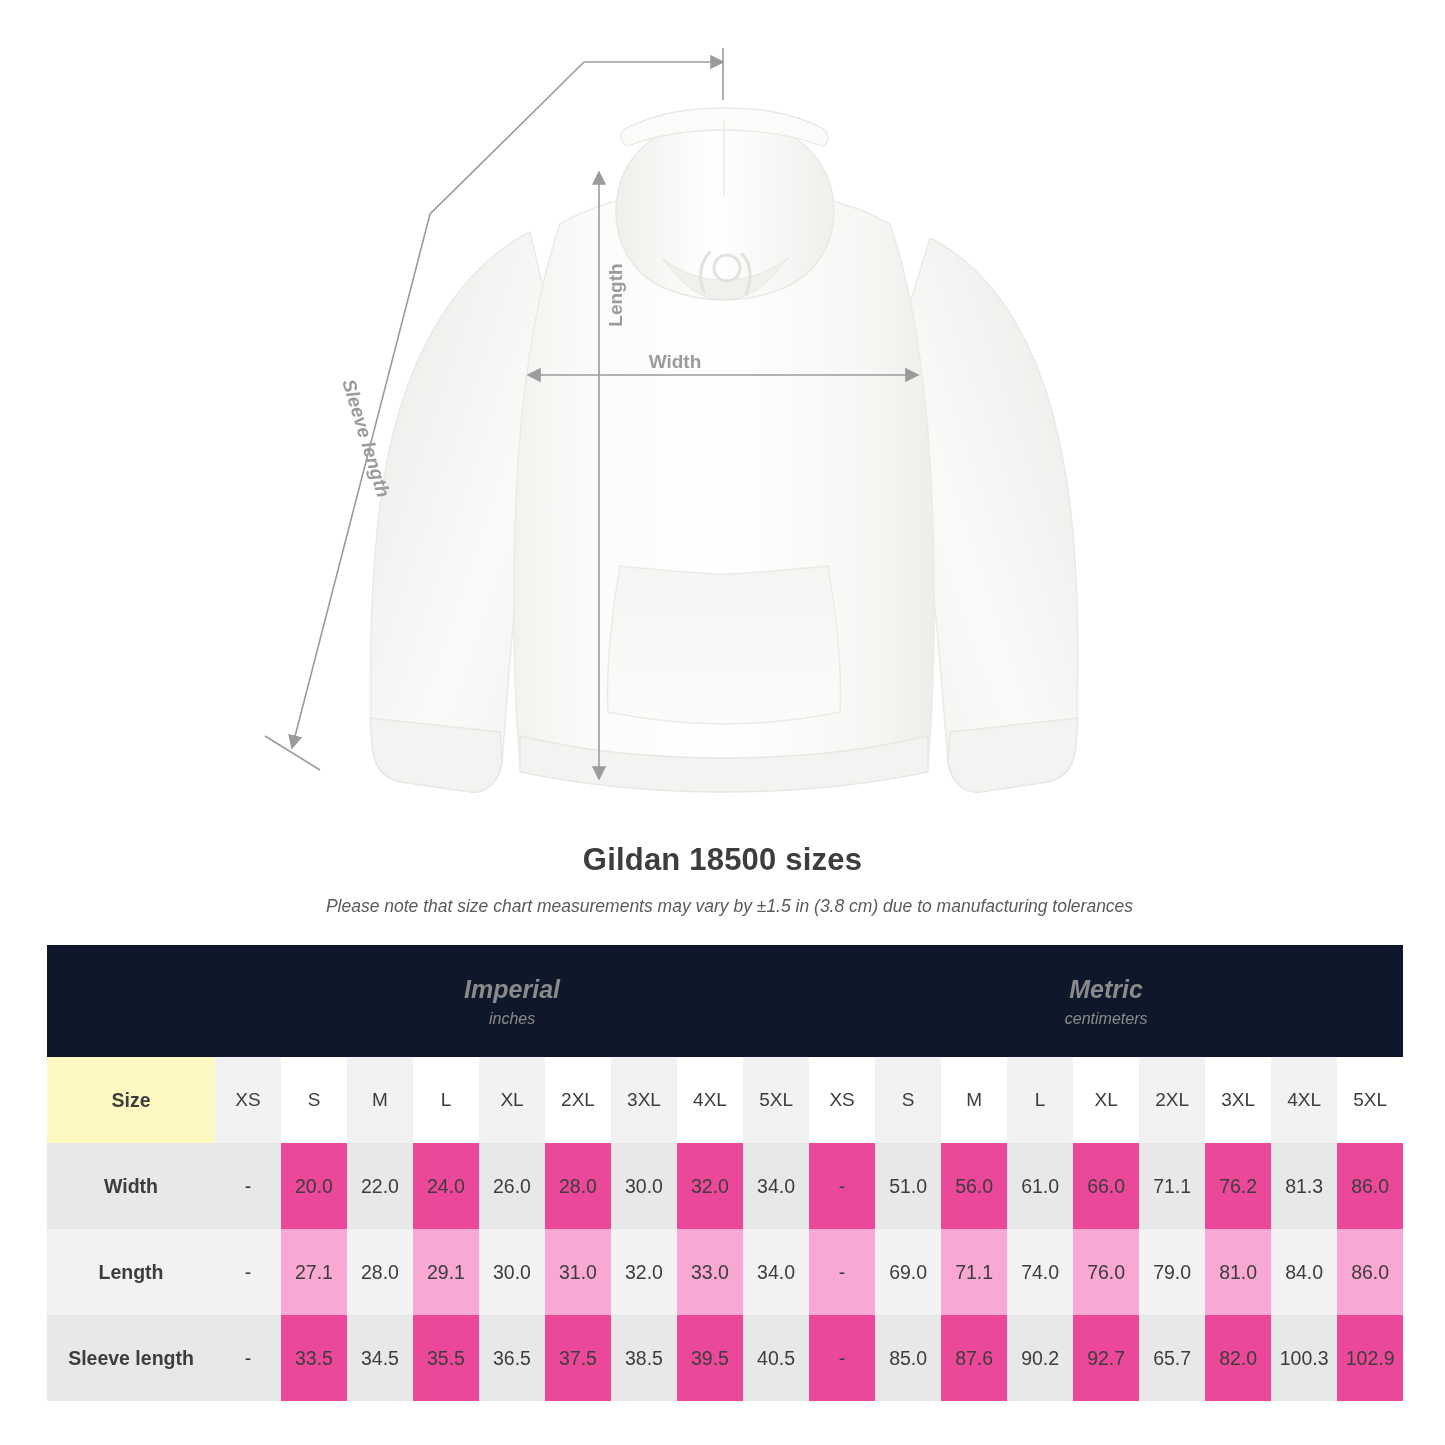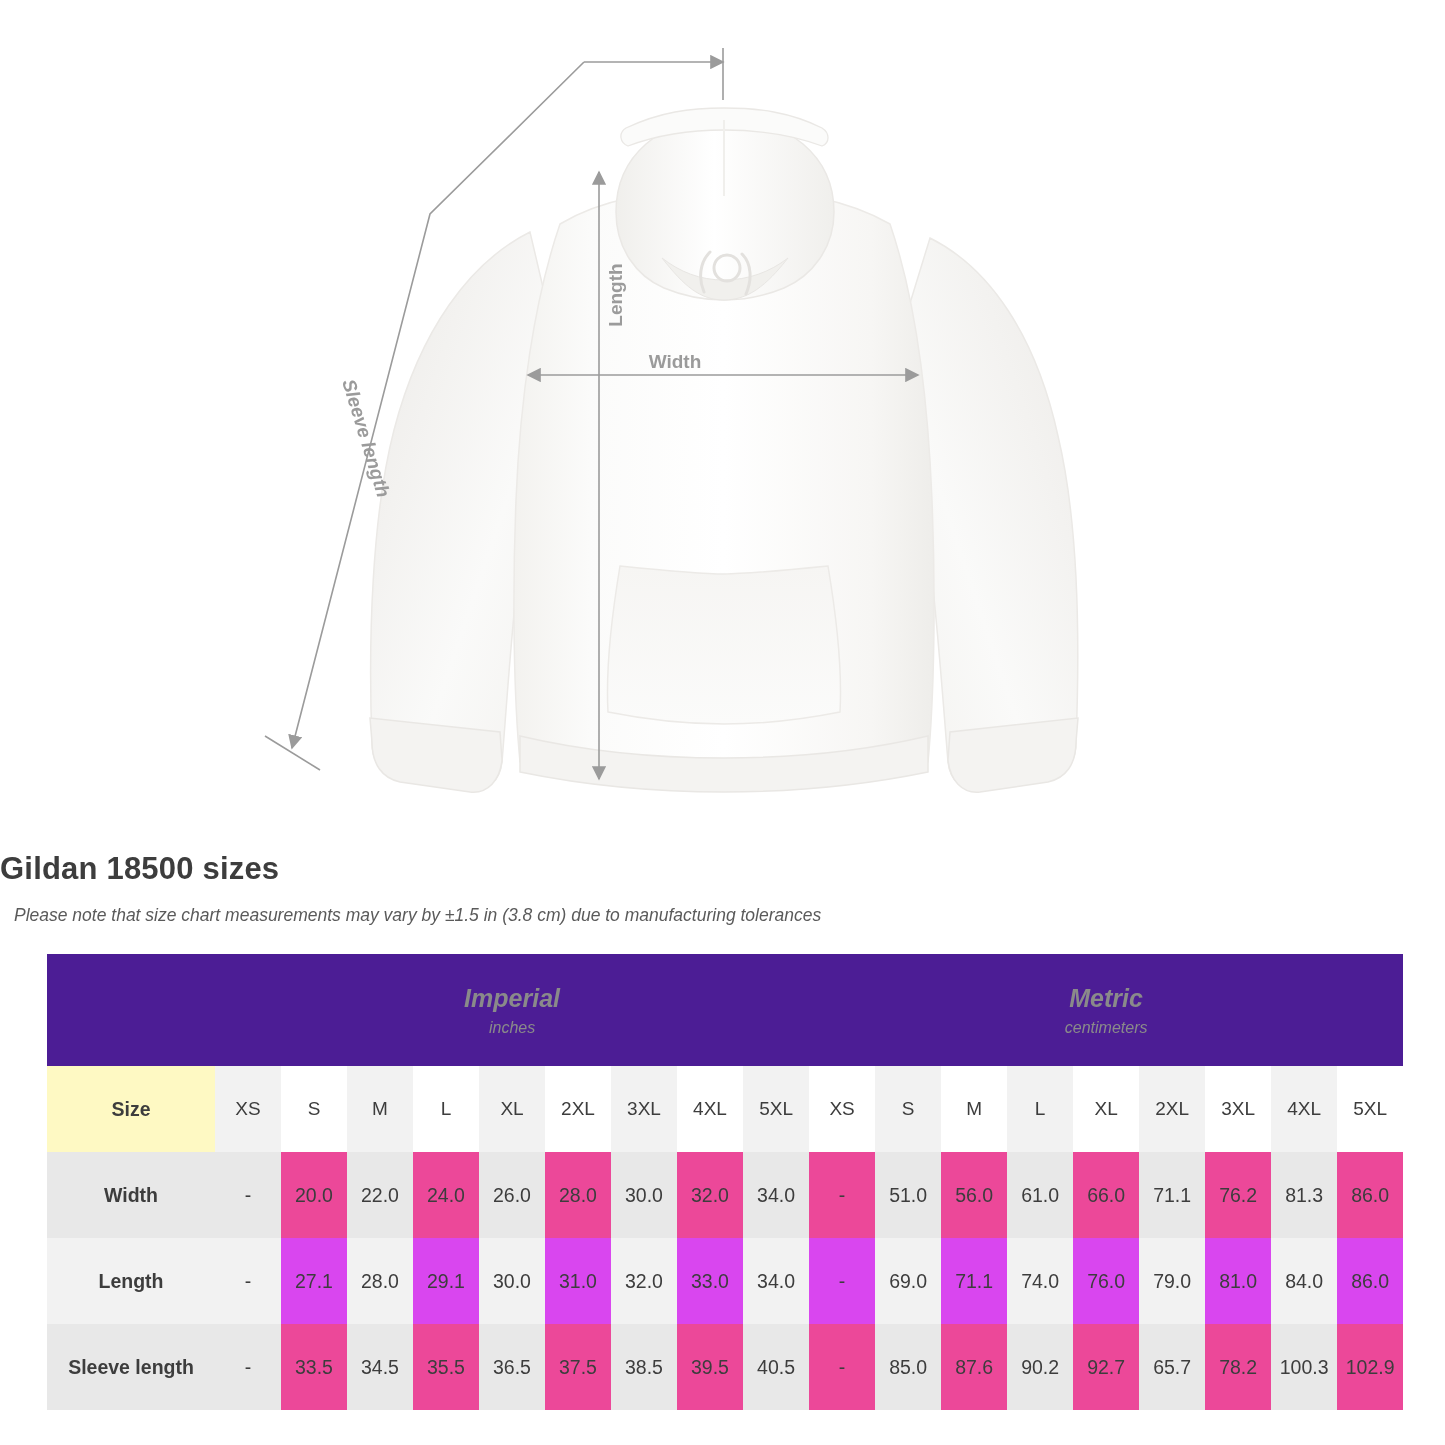--- a/index.html
+++ b/index.html
@@ -27,22 +27,22 @@
     height: 830px;
   }
   .illustration svg {
     position: absolute;
     top: 0;
     left: 0;
   }
 
   
   .title-block {
-    text-align: left;
-    margin-top: 21px;
+    text-align: center;
+    margin-top: 12px;
   }
   .chart-title {
     font-size: 31px;
     font-weight: bold;
     color: #3d3d3d;
     letter-spacing: 0.2px;
   }
   .chart-note {
     font-size: 17.5px;
     font-style: italic;
@@ -63,21 +63,21 @@
   table.size-table td,
   table.size-table th {
     padding: 0;
     margin: 0;
     text-align: center;
     vertical-align: middle;
     font-weight: normal;
   }
   
   .unit-band td {
-    background: #4c1d95;
+    background: #0f172a;
     height: 112px;
   }
   .unit-name {
     font-size: 25px;
     font-style: italic;
     font-weight: bold;
     color: #8a8a8a;
     line-height: 1.25;
   }
   .unit-sub {
@@ -102,21 +102,21 @@
     font-size: 19.5px;
     font-weight: bold;
     background: #fef9c3;
   }
 
   
   .data-row td {
     height: 86px;
     font-size: 19.5px;
     color: #3d3d3d;
-    background: #d946ef;
+    background: #f9a8d4;
   }
   .data-row td.alt {
     background: #f2f2f2;
   }
   .data-row td.rowlabel {
     font-weight: bold;
     background: #f2f2f2;
     font-size: 19.5px;
   }
   .data-row.shaded td {
@@ -338,21 +338,21 @@
           <td>37.5</td>
           <td class="alt">38.5</td>
           <td>39.5</td>
           <td class="alt">40.5</td>
           <td>-</td>
           <td class="alt">85.0</td>
           <td>87.6</td>
           <td class="alt">90.2</td>
           <td>92.7</td>
           <td class="alt">65.7</td>
-          <td>78.2</td>
+          <td>82.0</td>
           <td class="alt">100.3</td>
           <td>102.9</td>
         </tr>
       </tbody>
     </table>
   </div>
 
 </div>
 
 </body></html>

